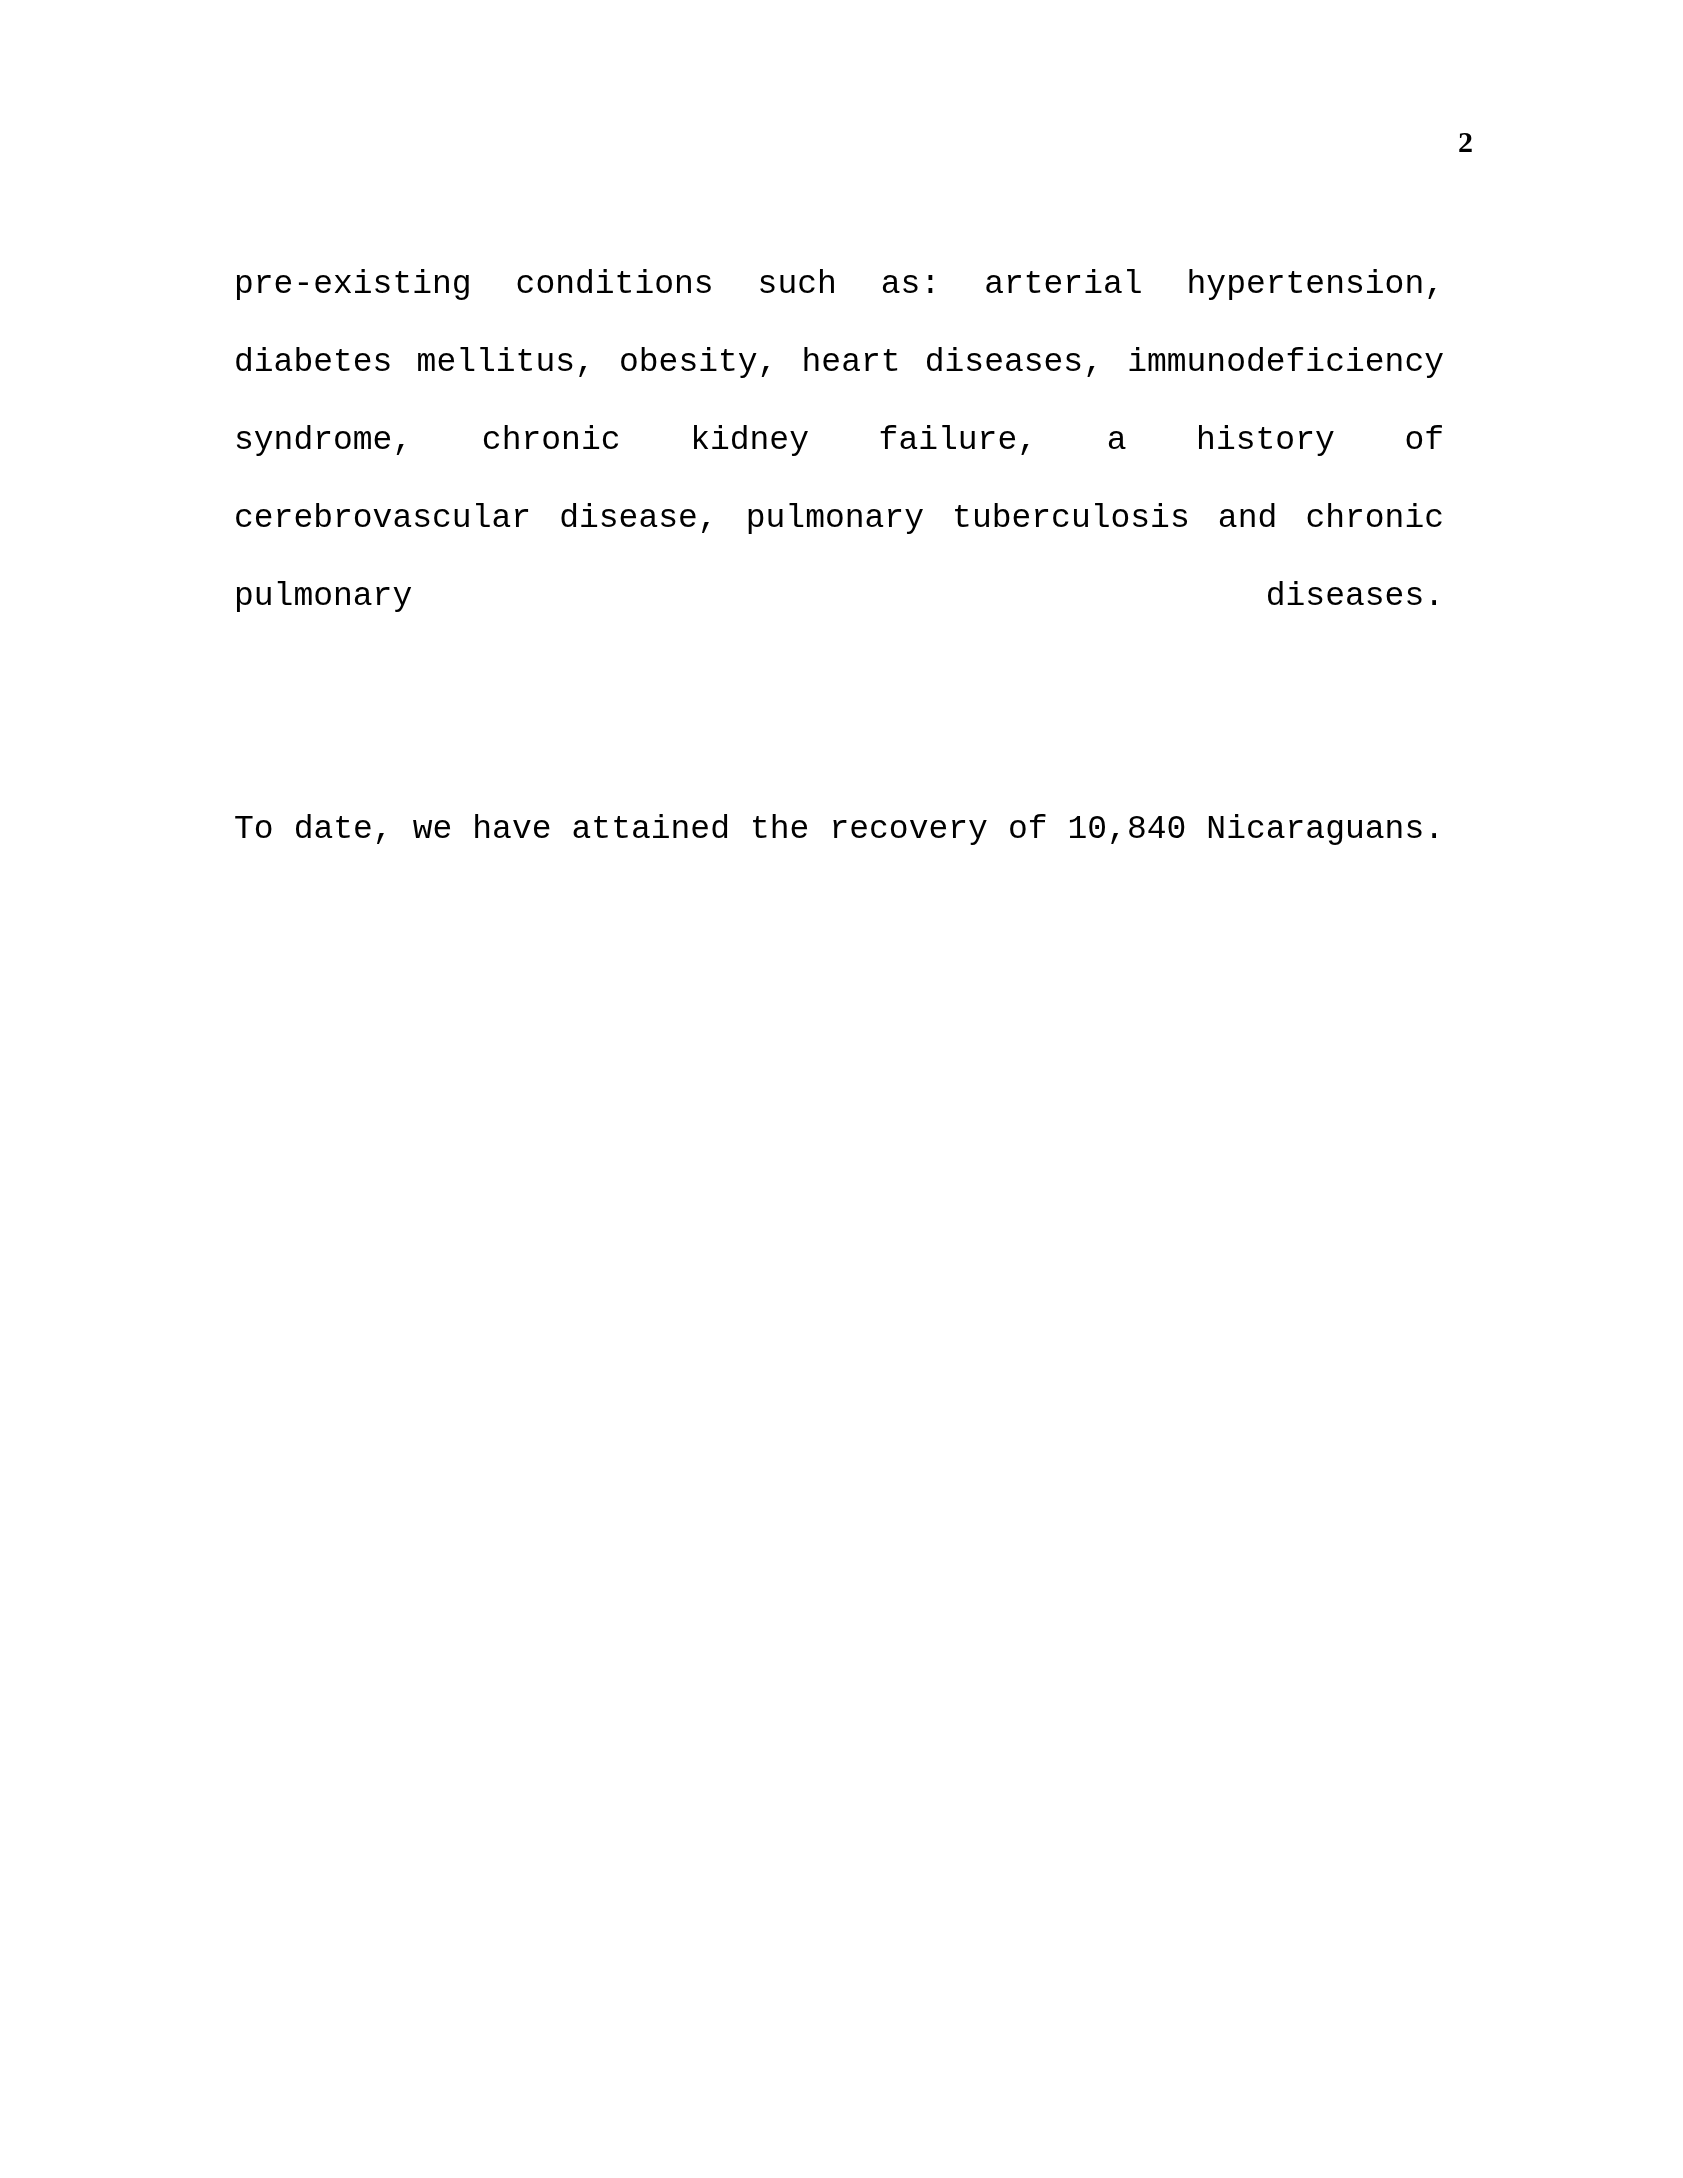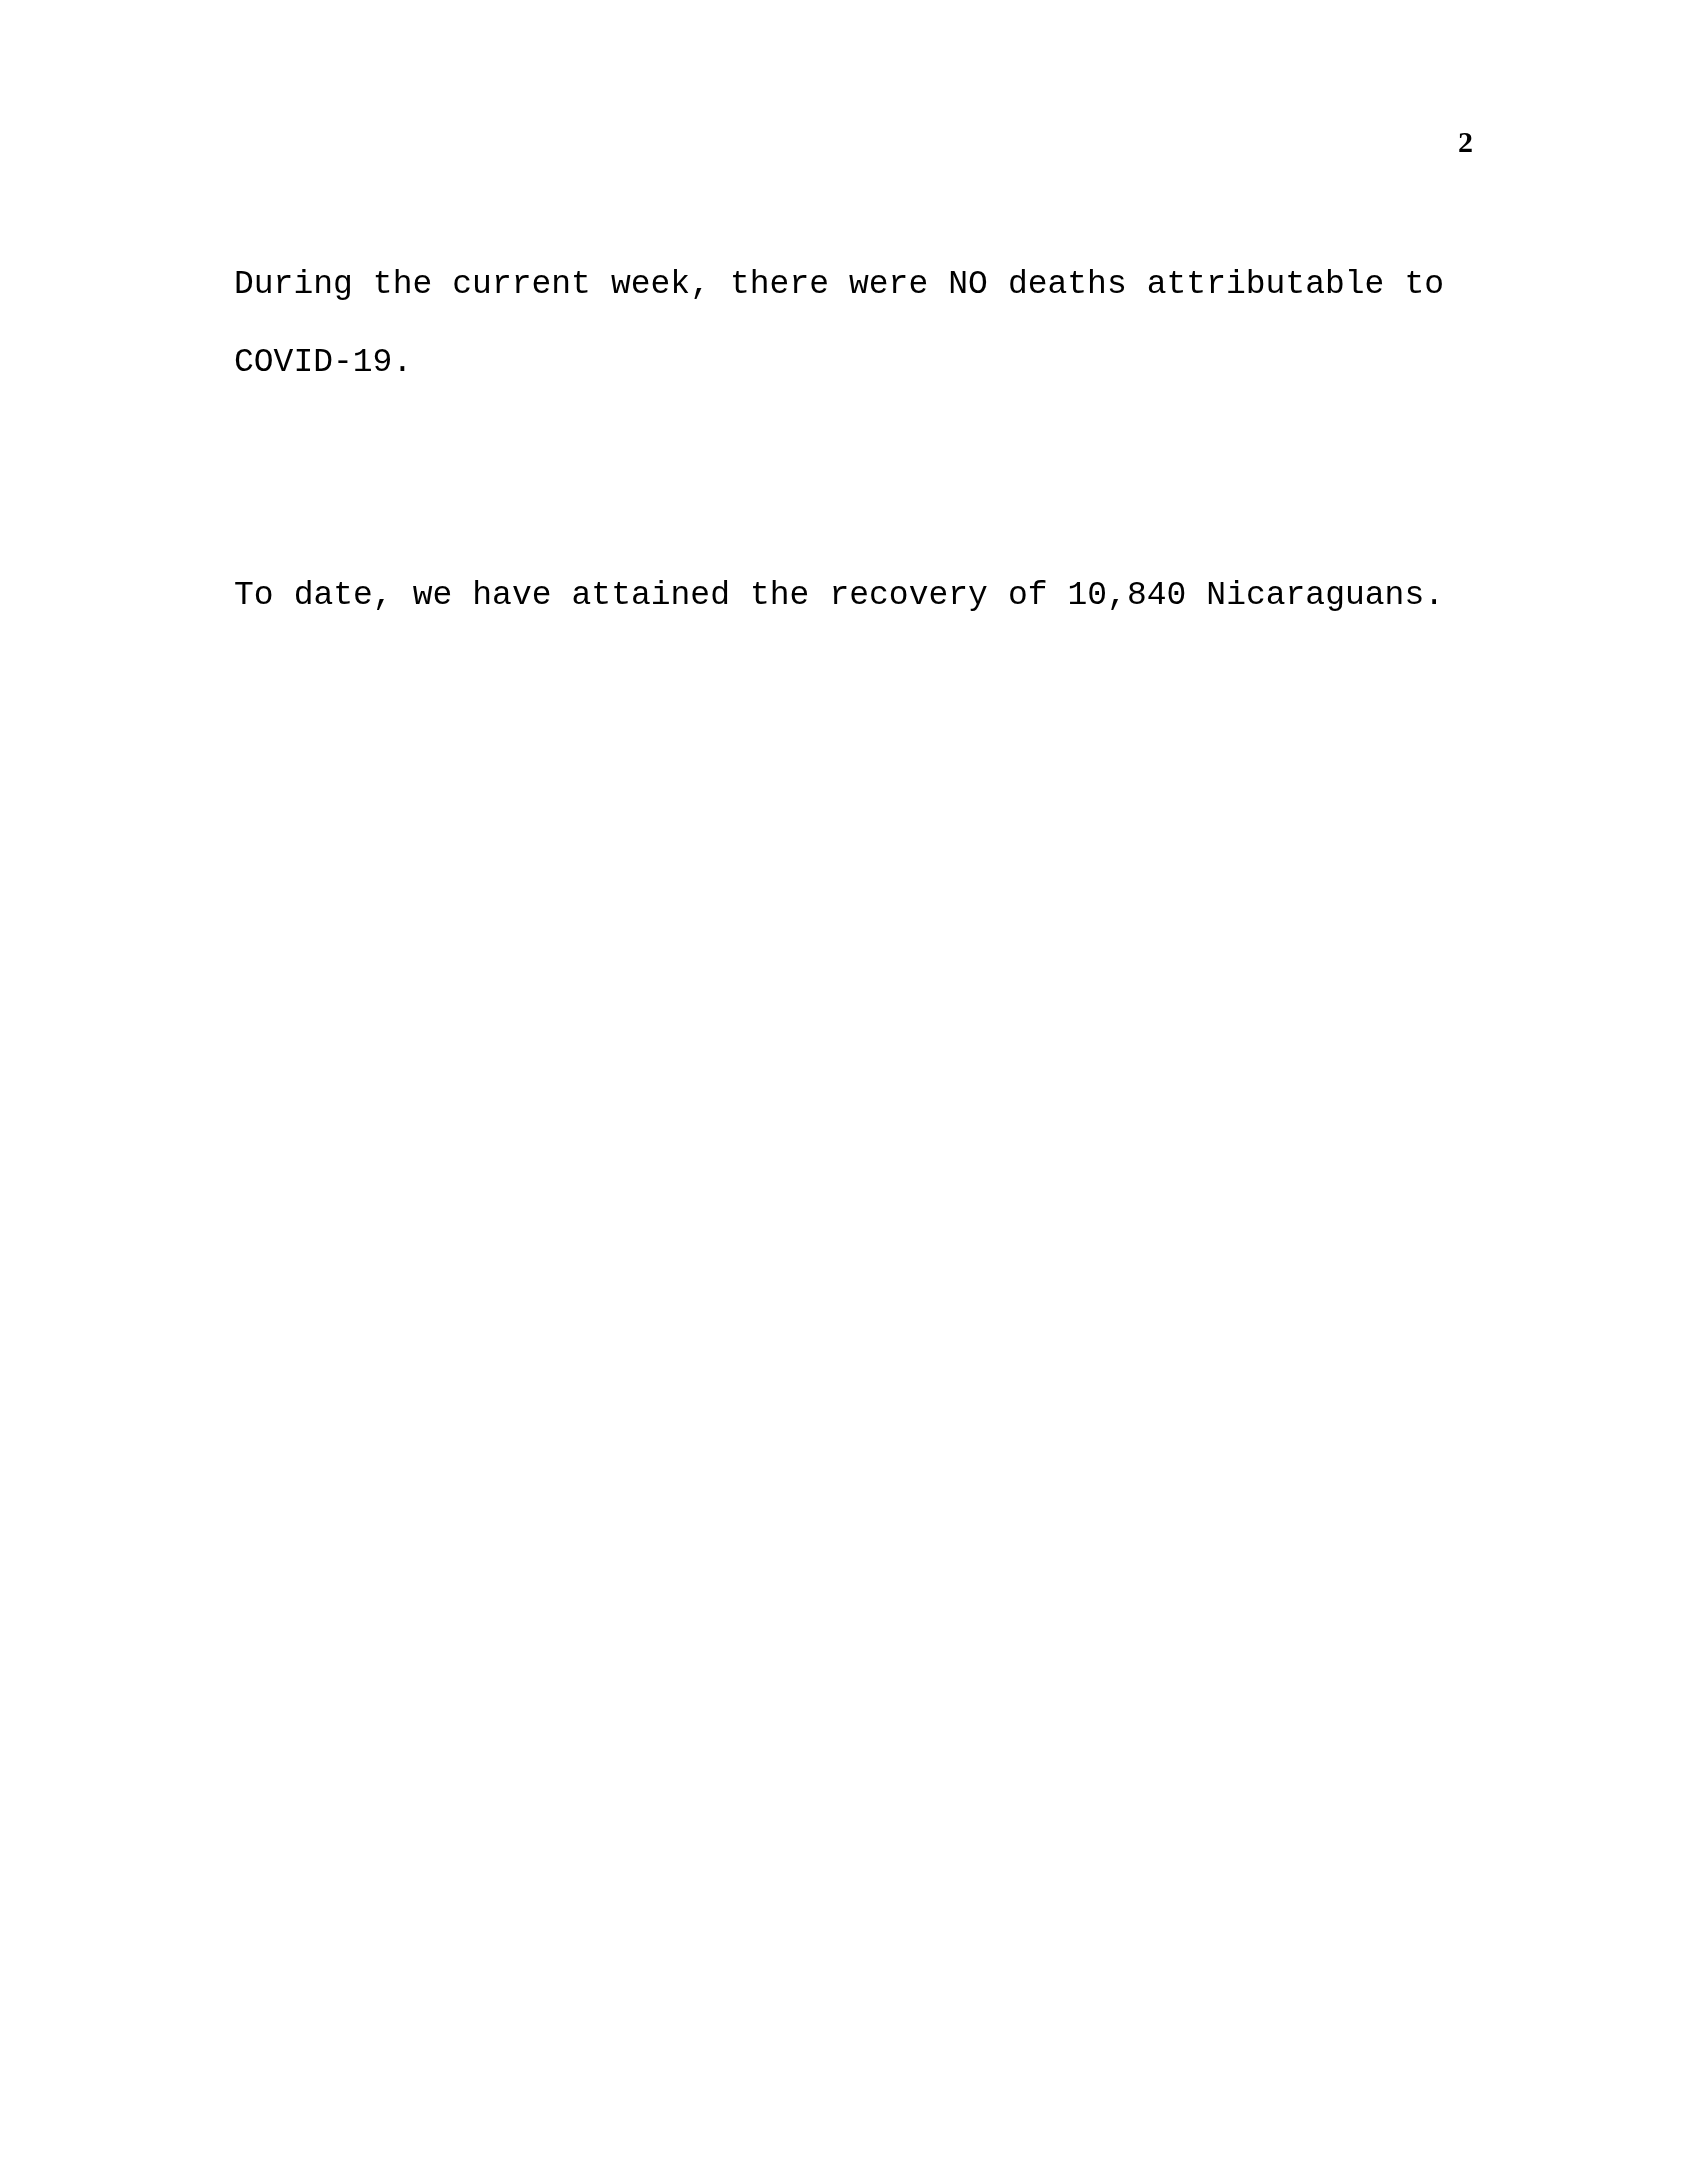--- a/index.html
+++ b/index.html
@@ -53,18 +53,18 @@
   }
 </style>
 </head>
 <body>
 
 <div class="page">
 
   <div class="page-number">2</div>
 
   <div class="content">
-    <p class="para">During the current week, there were NO deaths attributable to COVID-19.</p>
+    <p class="para">pre-existing conditions such as: arterial hypertension, diabetes mellitus, obesity, heart diseases, immunodeficiency syndrome, chronic kidney failure, a history of cerebrovascular disease, pulmonary tuberculosis and chronic pulmonary diseases.</p>
     <p class="para">To date, we have attained the recovery of 10,840 Nicaraguans.</p>
   </div>
 
 </div>
 
 
 </body></html>

